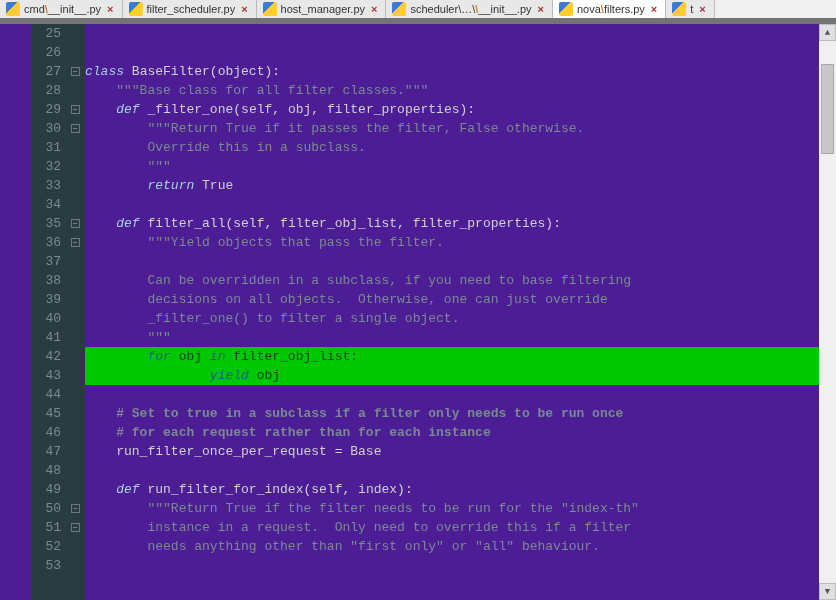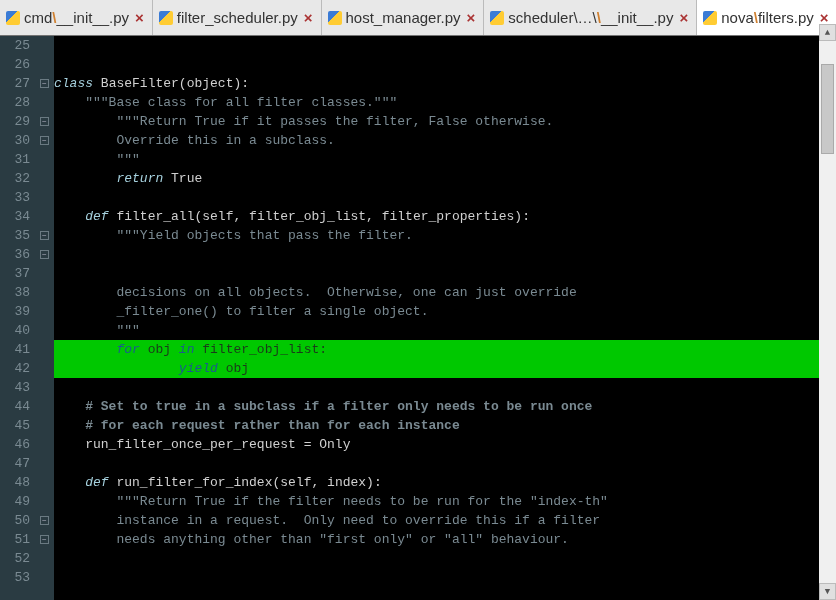--- a/index.html
+++ b/index.html
@@ -8,24 +8,24 @@
   font-size: 13px;
   background: #2a3b42;
   color: #cbcbcb;
   width: 836px;
   height: 600px;
   overflow: hidden;
 }
 .tabs {
   display: flex;
   background: #f0f0f0;
-  height: 36px;
-  border-bottom: 1px solid #737373;
+  height: 24px;
+  border-bottom: 6px solid #737373;
   font-family: Tahoma, sans-serif;
-  font-size: 15px;
+  font-size: 11px;
 }
 .tab {
   display: flex;
   align-items: center;
   padding: 0 6px;
   background: #e8e8e8;
   border-right: 1px solid #bbb;
   gap: 4px;
   white-space: nowrap;
 }
@@ -35,21 +35,22 @@
   background: linear-gradient(135deg, #3a7bd5 40%, #ffcc33 40%);
   border-radius: 2px;
   flex-shrink: 0;
 }
 .tab-label { color: #333; }
 .tab-label .slash { color: #d08030; font-weight: bold; }
 .tab-close { color: #a33; font-weight: bold; padding: 0 2px; cursor: pointer; }
 .editor {
   display: flex;
   height: calc(100% - 24px);
-  background: #000000;
+  background: #4c1d95;
+  padding-left: 31px;
 }
 .gutter {
   width: 38px;
   background: #2a3b42;
   text-align: right;
   padding-right: 8px;
   color: #7a8a92;
   user-select: none;
   flex-shrink: 0;
 }
@@ -198,38 +199,39 @@
       <div class="fold-mark" style="top: 195px;">−</div>
       <div class="fold-mark" style="top: 214px;">−</div>
       <div class="fold-mark" style="top: 480px;">−</div>
       <div class="fold-mark" style="top: 499px;">−</div>
     </div>
   <div class="code" id="code">
       <div class="line"></div>
       <div class="line"></div>
       <div class="line"><span class="kw">class</span><span> </span><span class="fn">BaseFilter</span><span class="punc">(</span><span class="name">object</span><span class="punc">):</span></div>
       <div class="line"><span>    </span><span class="str">"""Base class for all filter classes."""</span></div>
+      <div class="line"><span>    </span><span class="def">def</span><span> </span><span class="fn">_filter_one</span><span class="punc">(</span><span class="self">self</span><span class="name">, obj, filter_properties</span><span class="punc">):</span></div>
       <div class="line"><span>        </span><span class="str">"""Return True if it passes the filter, False otherwise.</span></div>
       <div class="line"><span>        </span><span class="str">Override this in a subclass.</span></div>
       <div class="line"><span>        </span><span class="str">"""</span></div>
       <div class="line"><span>        </span><span class="kw">return</span><span> </span><span class="bool">True</span></div>
       <div class="line"></div>
       <div class="line"><span>    </span><span class="def">def</span><span> </span><span class="fn">filter_all</span><span class="punc">(</span><span class="self">self</span><span class="name">, filter_obj_list, filter_properties</span><span class="punc">):</span></div>
       <div class="line"><span>        </span><span class="str">"""Yield objects that pass the filter.</span></div>
       <div class="line"></div>
-      <div class="line"><span>        </span></div>
+      <div class="line"><span>        </span><span class="str">Can be overridden in a subclass, if you need to base filtering</span></div>
       <div class="line"><span>        </span><span class="str">decisions on all objects.  Otherwise, one can just override</span></div>
       <div class="line"><span>        </span><span class="str">_filter_one() to filter a single object.</span></div>
       <div class="line"><span>        </span><span class="str">"""</span></div>
       <div class="line hl"><span>        </span><span class="kw">for</span><span class="name"> obj </span><span class="kw">in</span><span class="name"> filter_obj_list:</span></div>
       <div class="line hl"><span>                </span><span class="kw">yield</span><span class="name"> obj</span></div>
       <div class="line"></div>
       <div class="line"><span>    </span><span class="cmt"># Set to true in a subclass if a filter only needs to be run once</span></div>
       <div class="line"><span>    </span><span class="cmt"># for each request rather than for each instance</span></div>
-      <div class="line"><span>    </span><span class="name">run_filter_once_per_request = </span><span class="bool">Only</span></div>
+      <div class="line"><span>    </span><span class="name">run_filter_once_per_request = </span><span class="bool">Base</span></div>
       <div class="line"></div>
       <div class="line"><span>    </span><span class="def">def</span><span> </span><span class="fn">run_filter_for_index</span><span class="punc">(</span><span class="self">self</span><span class="name">, index</span><span class="punc">):</span></div>
       <div class="line"><span>        </span><span class="str">"""Return True if the filter needs to be run for the "index-th"</span></div>
       <div class="line"><span>        </span><span class="str">instance in a request.  Only need to override this if a filter</span></div>
       <div class="line"><span>        </span><span class="str">needs anything other than "first only" or "all" behaviour.</span></div>
     </div>
 </div>
 
 <div class="scrollbar">
   <div class="sb-btn">▲</div>

